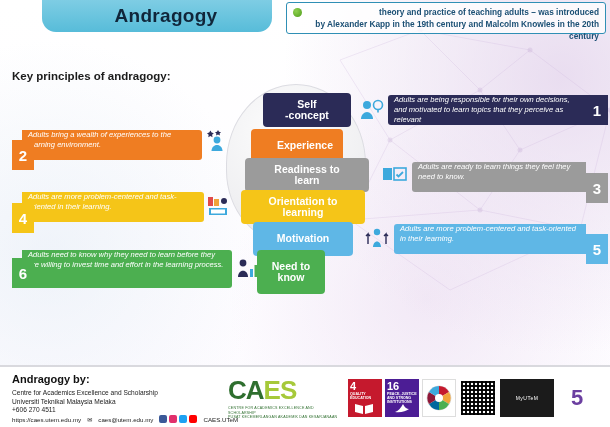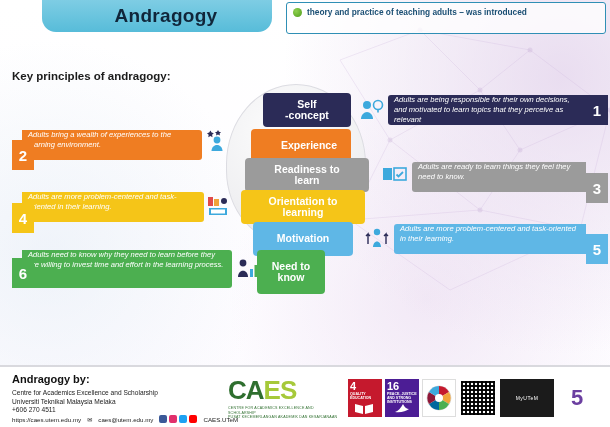--- a/index.html
+++ b/index.html
@@ -36,21 +36,21 @@
     font-size: 19px; font-weight: bold; color: #10263a; letter-spacing: .3px;
   }
   .header-note {
     position: absolute; left: 286px; top: 2px; width: 320px; height: 32px;
     border: 1px solid #2f8fb5; border-radius: 3px;
     background: rgba(255,255,255,.75);
     padding: 3px 6px 3px 20px;
   }
   .header-note p {
     margin: 0; font-size: 8.3px; color: #1b4f74; font-weight: bold; line-height: 12px;
-    text-align: left;
+    text-align: right;
   }
   .note-dot {
     position: absolute; left: 6px; top: 5px; width: 9px; height: 9px; border-radius: 50%;
     background: radial-gradient(circle at 35% 35%, #8fd14f, #4f9c1b);
   }
 
   
   .subtitle {
     position: absolute; left: 12px; top: 70px;
     font-size: 11.5px; font-weight: bold; color: #1b1b1b;
@@ -168,20 +168,21 @@
     </svg>
   </div>
 
   <div class="header">
     <div class="title-bar">
       <span>Andragogy</span>
     </div>
     <div class="header-note">
       <div class="note-dot"></div>
       <p>theory and practice of teaching adults – was introduced</p>
+      <p>by Alexander Kapp in the 19th century and Malcolm Knowles in the 20th century</p>
     </div>
   </div>
 
   <div class="subtitle">Key principles of andragogy:</div>
 
   <div class="bulb">
     <div class="bulb-glass"></div>
     <div class="bulb-neck"></div>
     <div class="bulb-base"></div>
     <div class="bulb-ring" style="top:176px"></div>
@@ -204,21 +205,21 @@
         <path d="M20 11.5v3" stroke="#3da9dd" stroke-width="1.6"></path>
       </svg>
     </div>
     <div class="side-box r-bar" style="left:388px; top:95px; width:198px; background:#2b2b57;">
       <div class="side-text">Adults are being responsible for their own decisions, and motivated to learn topics that they perceive as relevant</div>
     </div>
     <div class="num" style="left:586px; top:95px; background:#2b2b57;">1</div>
   </div>
 
   <div class="row">
-    <div class="center-label" style="left:251px; top:129px; width:100px; background:#ef7d22;padding-left:22px;">
+    <div class="center-label" style="left:251px; top:129px; width:92px; background:#ef7d22;padding-left:22px;">
       <span>Experience</span>
     </div>
     <div class="icon-chip" style="left:200px; top:126px;">
       <svg viewBox="0 0 26 24">
         <path d="M4 4l1.4 2.6L8 7.4 6 9.2 6.5 12 4 10.6 1.5 12 2 9.2 0 7.4l2.6-.8z" fill="#2b2b57" transform="translate(3,-1) scale(.85)"></path>
         <path d="M14 2l1 1.8 2 .5-1.4 1.3.3 2L14 6.6 12.1 7.6l.3-2L11 4.3l2-.5z" fill="#2b2b57"></path>
         <circle cx="13" cy="12" r="3.4" fill="#3da9dd"></circle>
         <path d="M7.5 23c0-3.4 2.5-6 5.5-6s5.5 2.6 5.5 6z" fill="#3da9dd"></path>
       </svg>
     </div>

